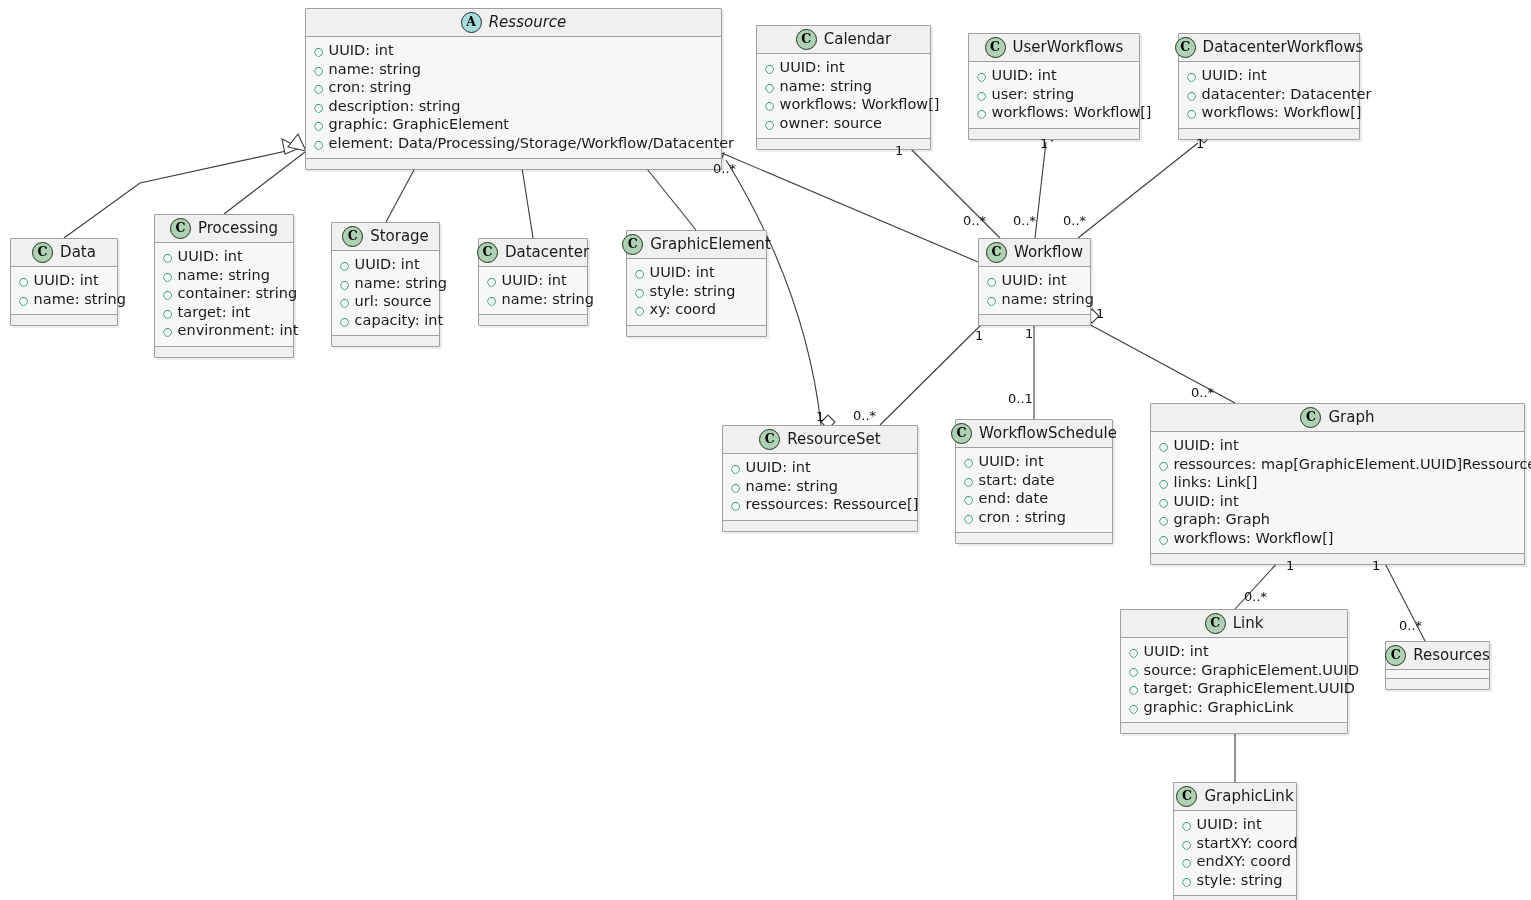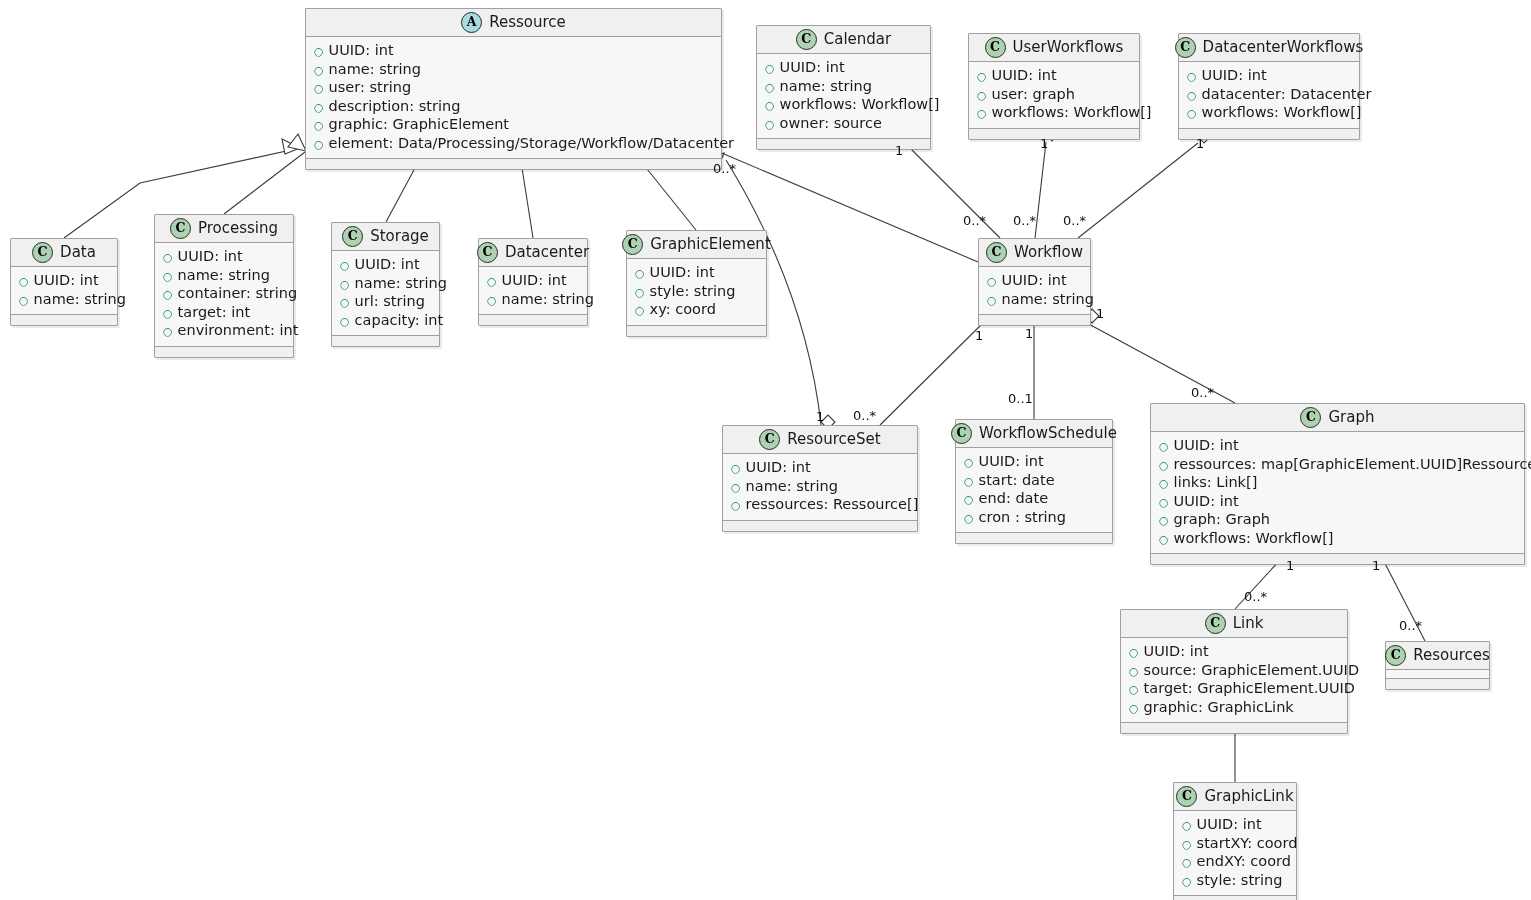--- a/index.html
+++ b/index.html
@@ -42,20 +42,21 @@
     white-space: nowrap;
     font-size: 15px;
     color: #1a1a1a;
     display: flex;
     align-items: center;
     justify-content: center;
     gap: 7px;
     height: 28px;
   }
   .uml-header.abstract .cls-name {
+    font-style: italic;
   }
   .cls-icon {
     display: inline-block;
     width: 19px;
     height: 19px;
     border-radius: 50%;
     background: #add1b2;
     border: 1.3px solid #22311f;
     font-size: 12.5px;
     font-weight: bold;
@@ -179,104 +180,104 @@
           <div class="attr">
             <span class="attr-vis">○</span>
             <span>UUID: int</span>
           </div>
           <div class="attr">
             <span class="attr-vis">○</span>
             <span>name: string</span>
           </div>
           <div class="attr">
             <span class="attr-vis">○</span>
+            <span>cron: string</span>
+          </div>
+          <div class="attr">
+            <span class="attr-vis">○</span>
+            <span>description: string</span>
+          </div>
+          <div class="attr">
+            <span class="attr-vis">○</span>
+            <span>graphic: GraphicElement</span>
+          </div>
+          <div class="attr">
+            <span class="attr-vis">○</span>
+            <span>element: Data/Processing/Storage/Workflow/Datacenter</span>
+          </div>
+        </div>
+        <div class="uml-footer"></div>
+      </div>
+      <div class="uml-class" style="left: 756px; top: 25px; width: 175px;">
+        <div class="uml-header">
+          <span class="cls-icon">C</span>
+          <span class="cls-name">Calendar</span>
+        </div>
+        <div class="uml-attrs">
+          <div class="attr">
+            <span class="attr-vis">○</span>
+            <span>UUID: int</span>
+          </div>
+          <div class="attr">
+            <span class="attr-vis">○</span>
+            <span>name: string</span>
+          </div>
+          <div class="attr">
+            <span class="attr-vis">○</span>
+            <span>workflows: Workflow[]</span>
+          </div>
+          <div class="attr">
+            <span class="attr-vis">○</span>
+            <span>owner: source</span>
+          </div>
+        </div>
+        <div class="uml-footer"></div>
+      </div>
+      <div class="uml-class" style="left: 968px; top: 33px; width: 172px;">
+        <div class="uml-header">
+          <span class="cls-icon">C</span>
+          <span class="cls-name">UserWorkflows</span>
+        </div>
+        <div class="uml-attrs">
+          <div class="attr">
+            <span class="attr-vis">○</span>
+            <span>UUID: int</span>
+          </div>
+          <div class="attr">
+            <span class="attr-vis">○</span>
             <span>user: string</span>
           </div>
           <div class="attr">
             <span class="attr-vis">○</span>
-            <span>description: string</span>
-          </div>
-          <div class="attr">
-            <span class="attr-vis">○</span>
-            <span>graphic: GraphicElement</span>
-          </div>
-          <div class="attr">
-            <span class="attr-vis">○</span>
-            <span>element: Data/Processing/Storage/Workflow/Datacenter</span>
-          </div>
-        </div>
-        <div class="uml-footer"></div>
-      </div>
-      <div class="uml-class" style="left: 756px; top: 25px; width: 175px;">
-        <div class="uml-header">
-          <span class="cls-icon">C</span>
-          <span class="cls-name">Calendar</span>
-        </div>
-        <div class="uml-attrs">
-          <div class="attr">
-            <span class="attr-vis">○</span>
-            <span>UUID: int</span>
-          </div>
-          <div class="attr">
-            <span class="attr-vis">○</span>
-            <span>name: string</span>
-          </div>
-          <div class="attr">
-            <span class="attr-vis">○</span>
             <span>workflows: Workflow[]</span>
           </div>
-          <div class="attr">
-            <span class="attr-vis">○</span>
-            <span>owner: source</span>
-          </div>
-        </div>
-        <div class="uml-footer"></div>
-      </div>
-      <div class="uml-class" style="left: 968px; top: 33px; width: 172px;">
-        <div class="uml-header">
-          <span class="cls-icon">C</span>
-          <span class="cls-name">UserWorkflows</span>
-        </div>
-        <div class="uml-attrs">
-          <div class="attr">
-            <span class="attr-vis">○</span>
-            <span>UUID: int</span>
-          </div>
-          <div class="attr">
-            <span class="attr-vis">○</span>
-            <span>user: graph</span>
+        </div>
+        <div class="uml-footer"></div>
+      </div>
+      <div class="uml-class" style="left: 1178px; top: 33px; width: 182px;">
+        <div class="uml-header">
+          <span class="cls-icon">C</span>
+          <span class="cls-name">DatacenterWorkflows</span>
+        </div>
+        <div class="uml-attrs">
+          <div class="attr">
+            <span class="attr-vis">○</span>
+            <span>UUID: int</span>
+          </div>
+          <div class="attr">
+            <span class="attr-vis">○</span>
+            <span>datacenter: Datacenter</span>
           </div>
           <div class="attr">
             <span class="attr-vis">○</span>
             <span>workflows: Workflow[]</span>
           </div>
         </div>
         <div class="uml-footer"></div>
       </div>
-      <div class="uml-class" style="left: 1178px; top: 33px; width: 182px;">
-        <div class="uml-header">
-          <span class="cls-icon">C</span>
-          <span class="cls-name">DatacenterWorkflows</span>
-        </div>
-        <div class="uml-attrs">
-          <div class="attr">
-            <span class="attr-vis">○</span>
-            <span>UUID: int</span>
-          </div>
-          <div class="attr">
-            <span class="attr-vis">○</span>
-            <span>datacenter: Datacenter</span>
-          </div>
-          <div class="attr">
-            <span class="attr-vis">○</span>
-            <span>workflows: Workflow[]</span>
-          </div>
-        </div>
-        <div class="uml-footer"></div>
-      </div>
       <div class="uml-class" style="left: 10px; top: 238px; width: 108px;">
         <div class="uml-header">
           <span class="cls-icon">C</span>
           <span class="cls-name">Data</span>
         </div>
         <div class="uml-attrs">
           <div class="attr">
             <span class="attr-vis">○</span>
             <span>UUID: int</span>
           </div>
@@ -325,21 +326,21 @@
           <div class="attr">
             <span class="attr-vis">○</span>
             <span>UUID: int</span>
           </div>
           <div class="attr">
             <span class="attr-vis">○</span>
             <span>name: string</span>
           </div>
           <div class="attr">
             <span class="attr-vis">○</span>
-            <span>url: string</span>
+            <span>url: source</span>
           </div>
           <div class="attr">
             <span class="attr-vis">○</span>
             <span>capacity: int</span>
           </div>
         </div>
         <div class="uml-footer"></div>
       </div>
       <div class="uml-class" style="left: 478px; top: 238px; width: 110px;">
         <div class="uml-header">

